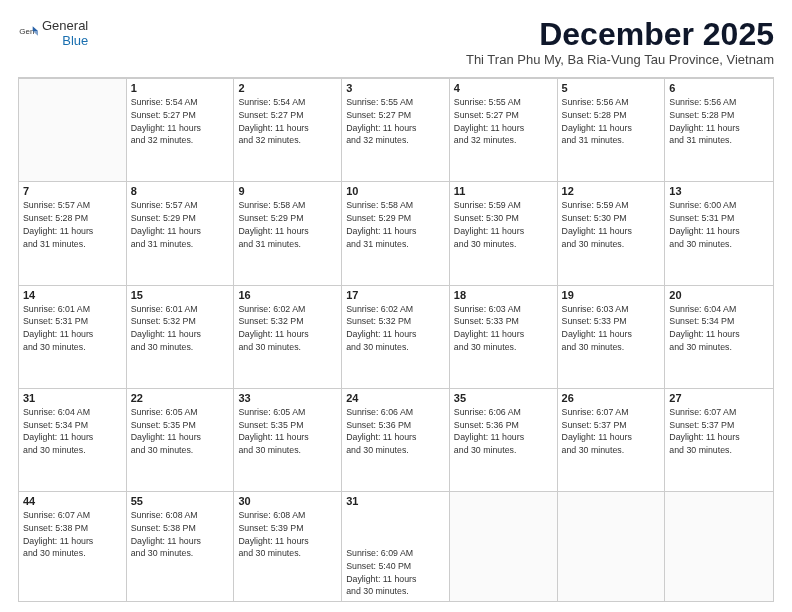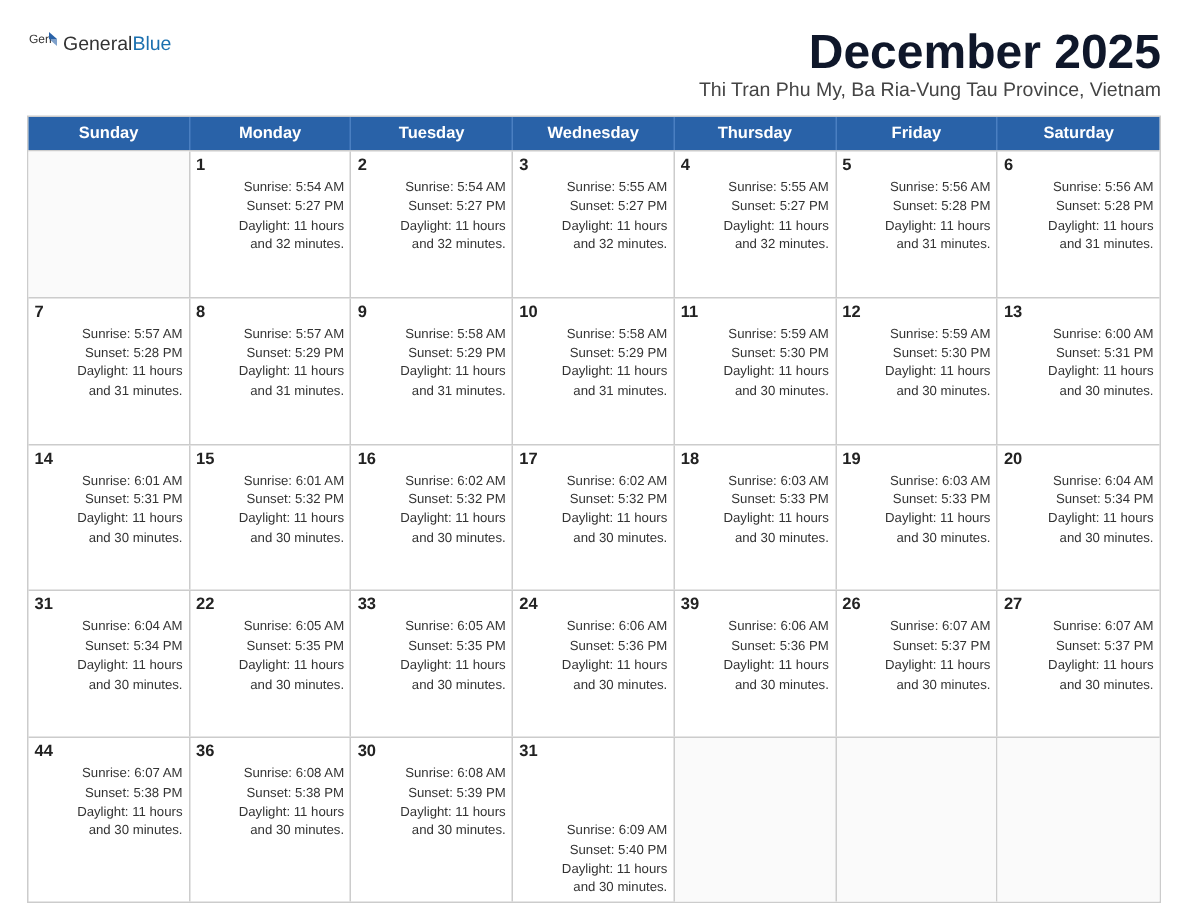--- a/index.html
+++ b/index.html
@@ -92,57 +92,47 @@
     .day-number {
       font-size: 11px;
       font-weight: bold;
       color: #222;
       margin-bottom: 2px;
     }
     .cell-info {
       font-size: 8.8px;
       line-height: 1.45;
       color: #333;
-      text-align: right;
     }
   </style>
 </head>
 <body>
 
 <div class="page">
   <div class="header">
     <div class="logo">
       <svg class="logo-icon" viewBox="0 0 30 30" xmlns="http://www.w3.org/2000/svg">
         <text x="2" y="16" font-size="12" fill="#333" font-family="Arial">Gen</text>
         <polygon points="22,5 30,12 22,12" fill="#2962a8"></polygon>
         <polygon points="22,12 30,12 30,19" fill="#2962a8" opacity="0.6"></polygon>
       </svg>
       <div>
-        <div style="display:flex;align-items:flex-end;gap:0;">
+        <div style="display:flex;align-items:flex-end;gap:0;flex-direction:column;">
           <span class="logo-text-general">General</span>
           <span class="logo-text-blue">Blue</span>
         </div>
       </div>
     </div>
     <div class="title-block">
       <div class="month-title">December 2025</div>
       <div class="subtitle">Thi Tran Phu My, Ba Ria-Vung Tau Province, Vietnam</div>
     </div>
   </div>
 
   <div class="calendar">
-    <div class="cal-header">
-    <div class="cal-header-cell">Sunday</div>
-        <div class="cal-header-cell">Monday</div>
-        <div class="cal-header-cell">Tuesday</div>
-        <div class="cal-header-cell">Wednesday</div>
-        <div class="cal-header-cell">Thursday</div>
-        <div class="cal-header-cell">Friday</div>
-        <div class="cal-header-cell">Saturday</div>
-      </div>
     <div class="cal-body">
     <div class="cal-row">
           <div class="cal-cell empty"></div>
           <div class="cal-cell">
             <div class="day-number">1</div>
             <div class="cell-info" style="white-space: pre-line;">Sunrise: 5:54 AM
 Sunset: 5:27 PM
 Daylight: 11 hours
 and 32 minutes.</div>
           </div>
@@ -307,21 +297,21 @@
 and 30 minutes.</div>
           </div>
           <div class="cal-cell">
             <div class="day-number">24</div>
             <div class="cell-info" style="white-space: pre-line;">Sunrise: 6:06 AM
 Sunset: 5:36 PM
 Daylight: 11 hours
 and 30 minutes.</div>
           </div>
           <div class="cal-cell">
-            <div class="day-number">39</div>
+            <div class="day-number">35</div>
             <div class="cell-info" style="white-space: pre-line;">Sunrise: 6:06 AM
 Sunset: 5:36 PM
 Daylight: 11 hours
 and 30 minutes.</div>
           </div>
           <div class="cal-cell">
             <div class="day-number">26</div>
             <div class="cell-info" style="white-space: pre-line;">Sunrise: 6:07 AM
 Sunset: 5:37 PM
 Daylight: 11 hours
@@ -337,21 +327,21 @@
         </div>
         <div class="cal-row">
           <div class="cal-cell">
             <div class="day-number">44</div>
             <div class="cell-info" style="white-space: pre-line;">Sunrise: 6:07 AM
 Sunset: 5:38 PM
 Daylight: 11 hours
 and 30 minutes.</div>
           </div>
           <div class="cal-cell">
-            <div class="day-number">36</div>
+            <div class="day-number">55</div>
             <div class="cell-info" style="white-space: pre-line;">Sunrise: 6:08 AM
 Sunset: 5:38 PM
 Daylight: 11 hours
 and 30 minutes.</div>
           </div>
           <div class="cal-cell">
             <div class="day-number">30</div>
             <div class="cell-info" style="white-space: pre-line;">Sunrise: 6:08 AM
 Sunset: 5:39 PM
 Daylight: 11 hours

